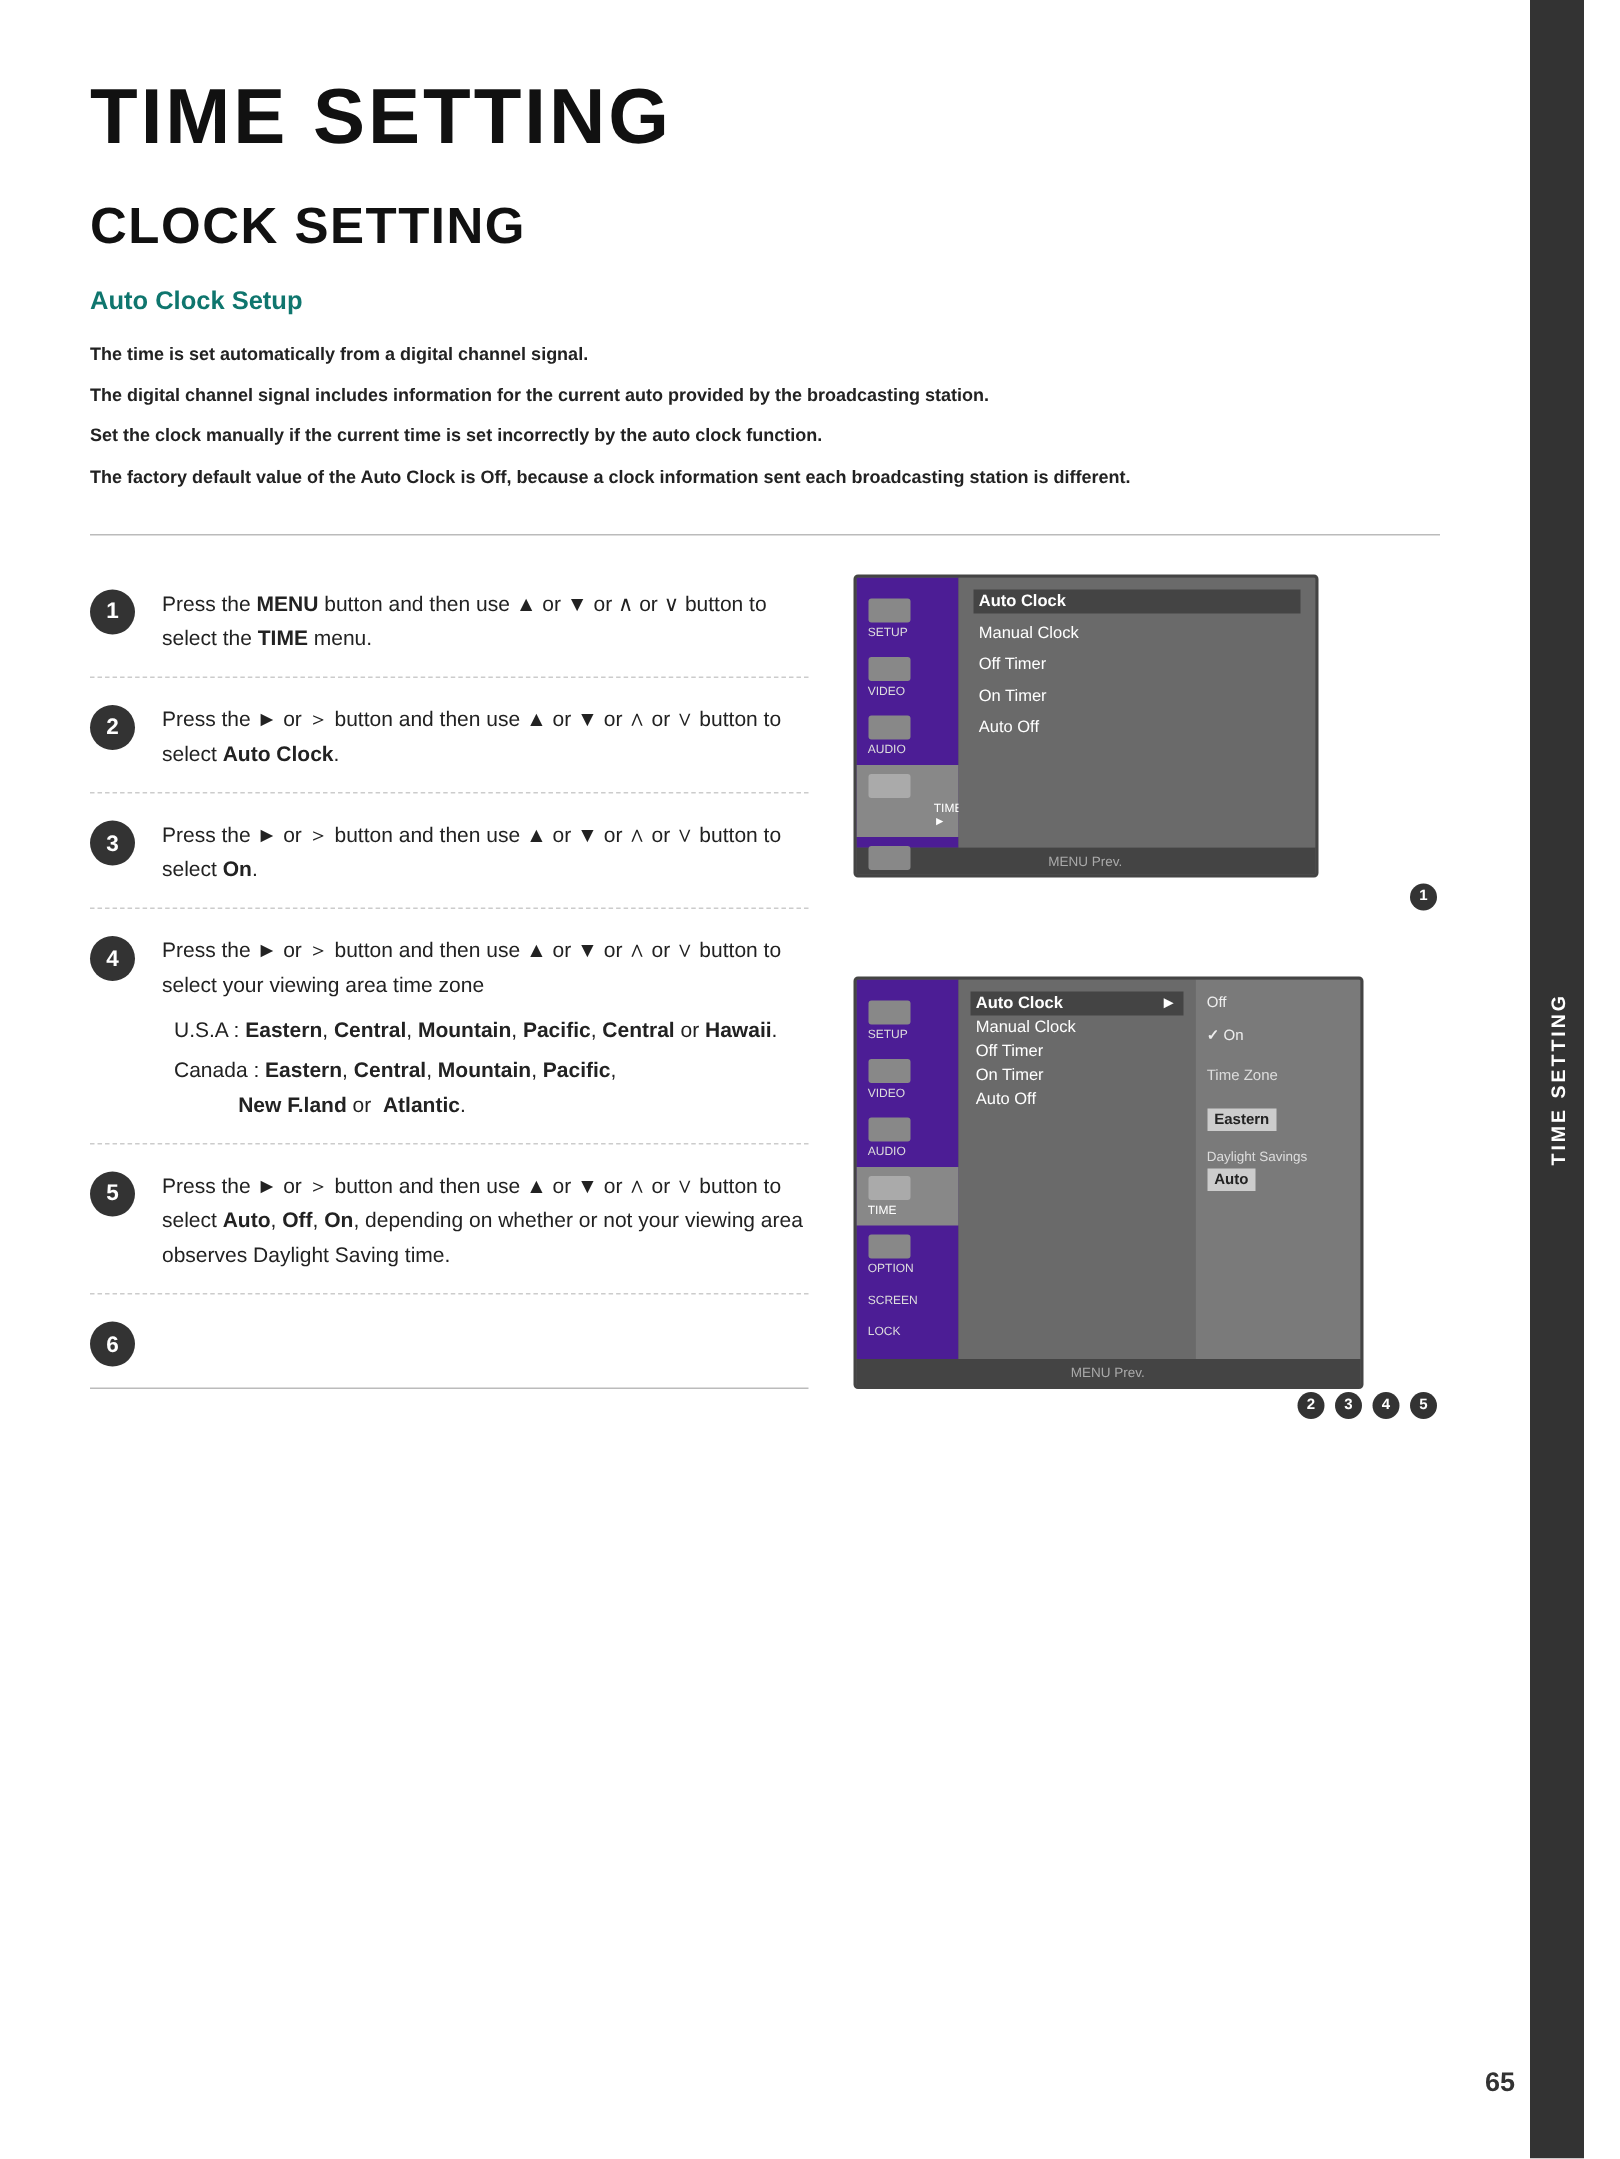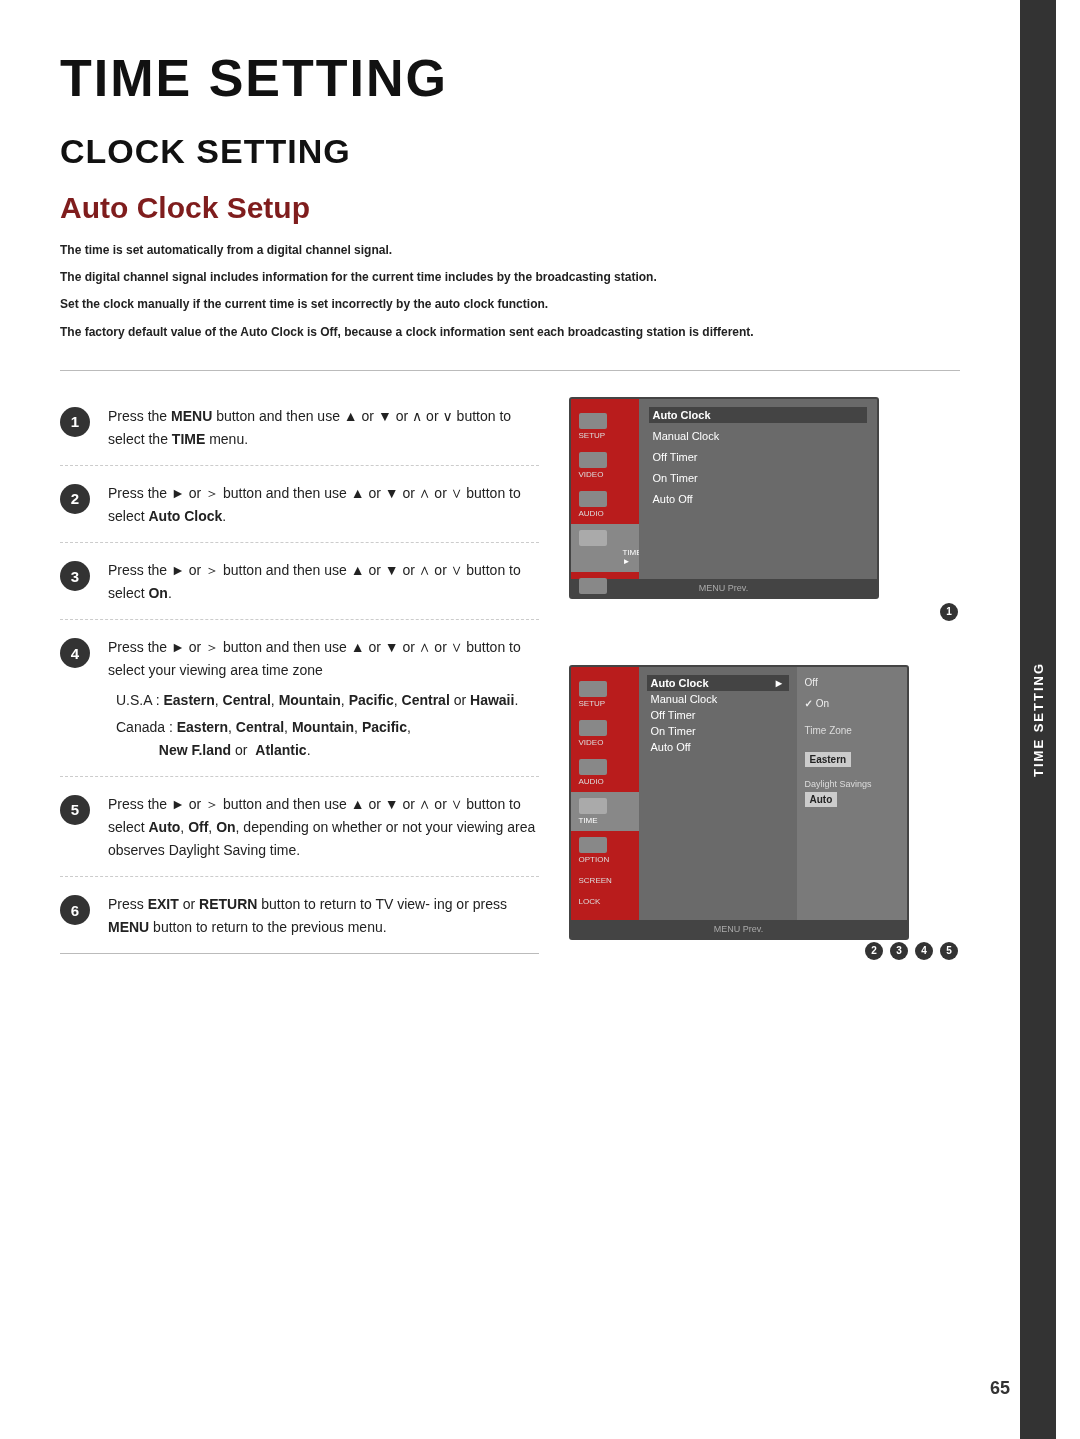--- a/index.html
+++ b/index.html
@@ -54,23 +54,23 @@
     .section-title {
       font-size: 34px;
       font-weight: 900;
       letter-spacing: 1px;
       color: #111;
       margin-bottom: 20px;
       font-family: Arial Black, Arial, sans-serif;
     }
 
     .subsection-title {
-      font-size: 30px;
+      font-size: 17px;
       font-weight: 900;
-      color: #7f1d1d;
+      color: #0f766e;
       margin-bottom: 16px;
     }
 
     .intro-text {
       font-size: 12px;
       line-height: 1.6;
       margin-bottom: 8px;
       font-weight: bold;
       text-align: justify;
     }
@@ -157,21 +157,21 @@
       color: #fff;
     }
 
     .tv-screen-inner {
       display: flex;
       height: 180px;
     }
 
     .tv-menu-sidebar {
       width: 68px;
-      background: #b91c1c;
+      background: #4c1d95;
       display: flex;
       flex-direction: column;
       padding: 8px 0;
     }
 
     .tv-menu-sidebar-item {
       padding: 6px 8px;
       font-size: 9.5px;
       color: #ccc;
       cursor: default;
@@ -314,21 +314,21 @@
   <div class="main-content">
 
     <h1 class="page-title">TIME SETTING</h1>
 
     <h2 class="section-title">CLOCK SETTING</h2>
 
     <h3 class="subsection-title">Auto Clock Setup</h3>
 
     <div class="intro-block">
       <p class="intro-text">The time is set automatically from a digital channel signal.</p>
-      <p class="intro-text">The digital channel signal includes information for the current time includes by the broadcasting station.</p>
+      <p class="intro-text">The digital channel signal includes information for the current auto provided by the broadcasting station.</p>
       <p class="intro-text">Set the clock manually if the current time is set incorrectly by the auto clock function.</p>
       <p class="intro-text">The factory default value of the Auto Clock is Off, because a clock information sent each broadcasting station is different.</p>
     </div>
 
     <hr class="divider">
 
     <div class="two-col-layout">
 
       <div class="steps-col">
         <div class="steps-area">
@@ -377,25 +377,20 @@
             <div class="step-text">
               Press the ► or ＞ button and then use ▲ or ▼ or ∧
               or ∨ button to select <b>Auto</b>, <b>Off</b>, <b>On</b>, depending on
               whether or not your viewing area observes Daylight
               Saving time.
             </div>
           </div>
 
           <div class="step-row" style="border-bottom: 1.5px solid #bbb;">
             <div class="step-number-circle">6</div>
-            <div class="step-text">
-              Press <b>EXIT</b> or <b>RETURN</b> button to return to TV view-
-              ing or press <b>MENU</b> button to return to the previous
-              menu.
-            </div>
           </div>
 
         </div>
       </div>
 
       <div class="screens-col">
 
         <div>
           <div class="tv-screen">
             <div class="tv-screen-inner">

